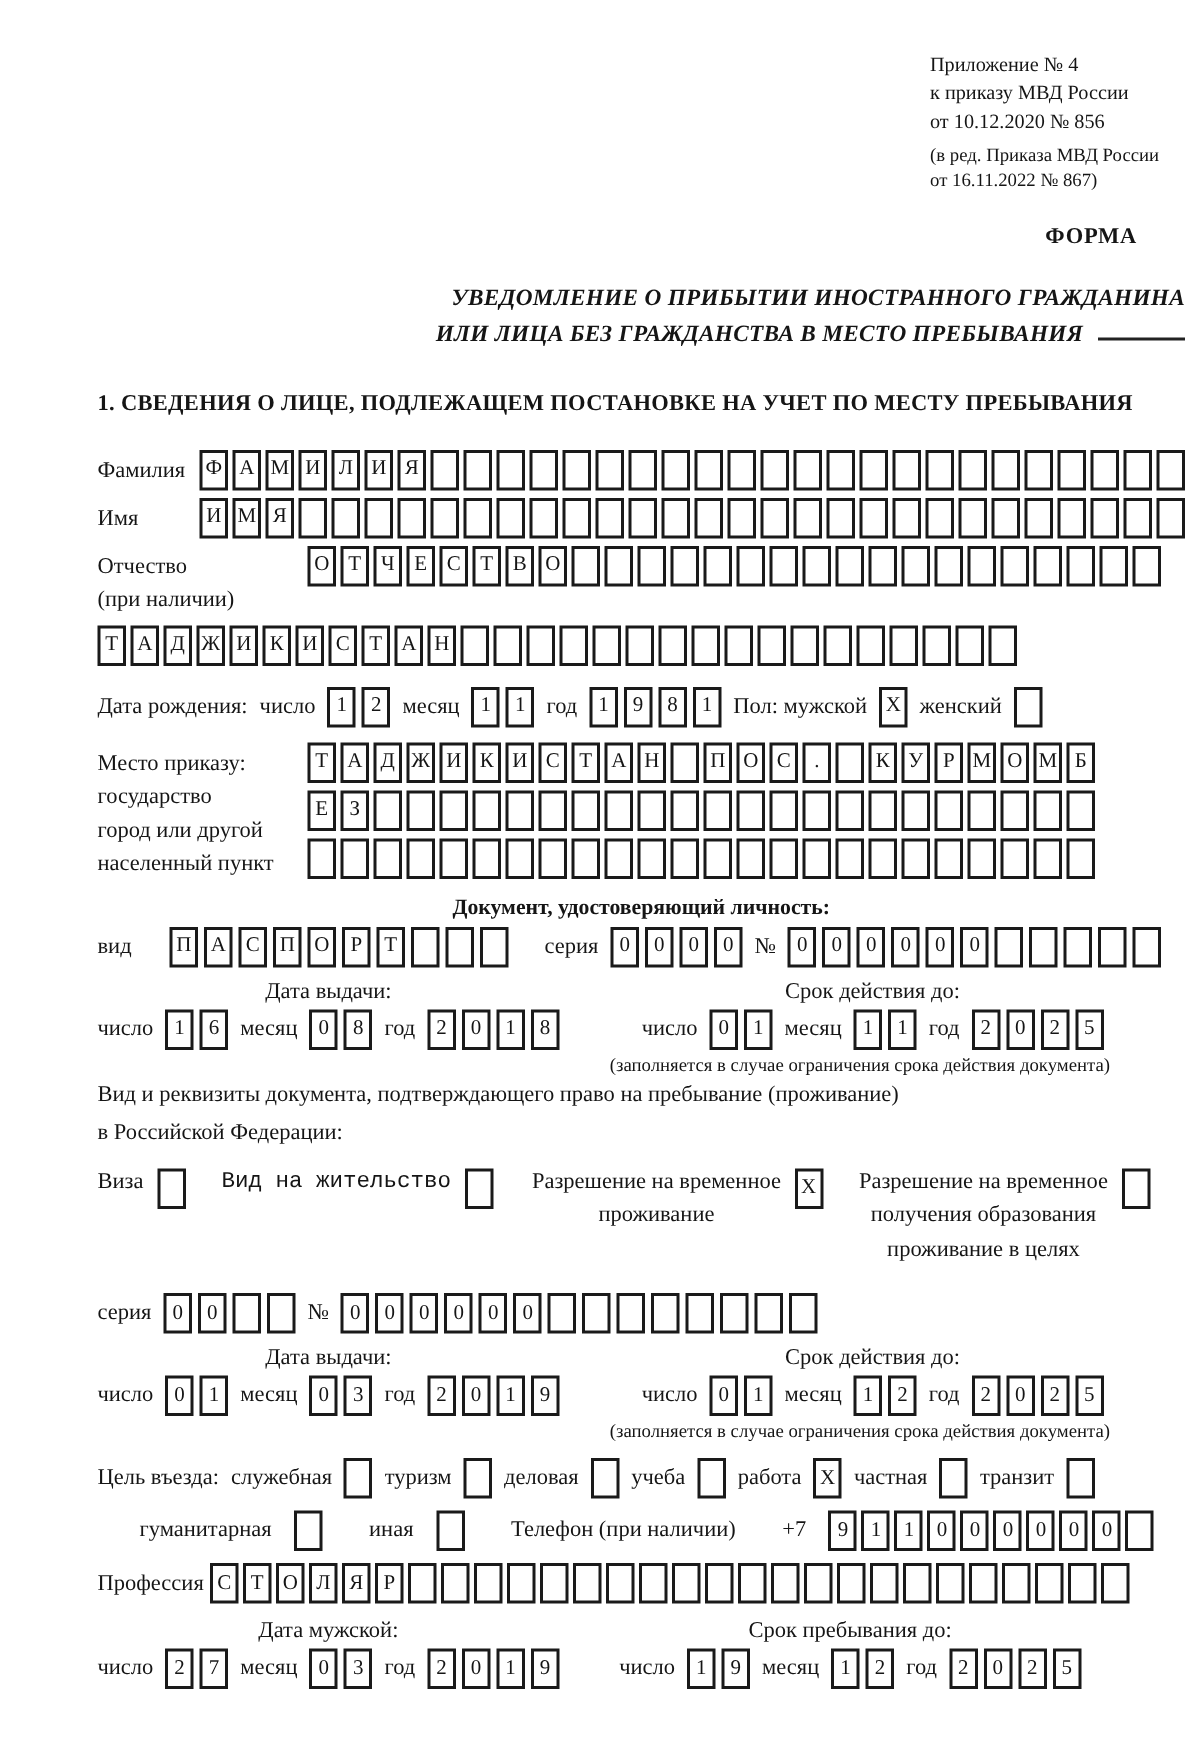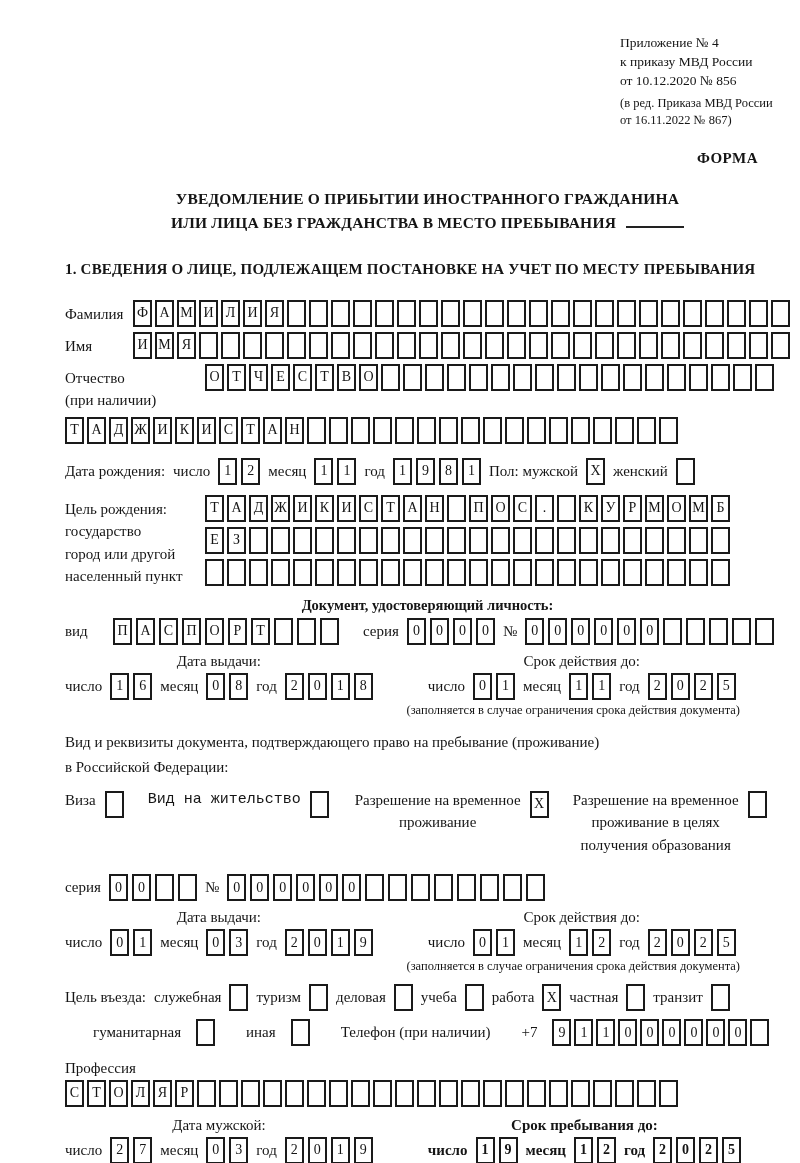--- a/index.html
+++ b/index.html
@@ -4,49 +4,49 @@
 <style>
   html,body{margin:0;padding:0;background:#fff;}
   body{width:800px;font-family:"Liberation Serif","DejaVu Serif",serif;color:#151515;}
   .page{width:800px;min-height:1163px;box-sizing:border-box;padding:34px 10px 18px 65px;position:relative;}
 
   .annex{margin-left:555px;font-size:13.5px;line-height:1.4;}
   .annex .amend{margin-top:4px;font-size:12.5px;line-height:1.4;}
 
   .forma{margin-top:20px;text-align:right;padding-right:32px;font-weight:bold;font-size:15px;letter-spacing:.5px;}
 
-  .title{margin-top:20px;text-align:center;font-weight:bold;font-size:15.5px;line-height:1.55;letter-spacing:.2px;}
+  .title{margin-top:20px;text-align:right;font-weight:bold;font-size:15.5px;line-height:1.55;letter-spacing:.2px;font-style:italic;}
   .tunder{display:inline-block;width:58px;border-bottom:2px solid #222;margin-left:10px;}
 
   .sect{margin-top:26px;font-weight:bold;font-size:15px;letter-spacing:.2px;}
 
   .crow{display:flex;align-items:flex-start;margin-top:5px;}
   .clabel{font-size:15px;line-height:1.5;padding-top:3px;flex:0 0 auto;}
   .w68{width:68px;}
   .w115{width:115px;}
   .w140{width:140px;}
   .w75{width:75px;}
   .cells{display:flex;gap:3px;flex:0 0 auto;}
   .cell{width:15px;height:23px;border:2px solid #1a1a1a;display:flex;align-items:center;justify-content:center;font-size:14px;background:#fff;flex:0 0 auto;}
   .rows .cells{margin-bottom:5px;}
 
   .dline{display:flex;align-items:center;gap:8px;font-size:15px;}
   .dline .cells{gap:4px;}
   .mt14{margin-top:14px;}
   .mt10{margin-top:10px;}
-  .mt8{margin-top:8px;flex-direction:column;}
+  .mt8{margin-top:8px;}
 
   .dochead{margin-top:6px;margin-bottom:4px;text-align:center;font-weight:bold;font-size:14.5px;}
 
   .dates{display:flex;margin-top:8px;}
   .dgroup{display:flex;flex-direction:column;}
   .dhead{text-align:center;font-size:15px;margin-bottom:3px;}
   .note{font-size:12.5px;text-align:right;padding-right:50px;margin-top:3px;}
 
-  .intro{font-size:15px;margin-top:12px;line-height:1.7;}
+  .intro{font-size:15px;line-height:1.7;}
 
   .options{display:flex;align-items:flex-start;margin-top:8px;font-size:15px;}
   .opt{display:flex;align-items:flex-start;gap:9px;}
   .optlabel{text-align:center;line-height:1.5;}
   .opt .cell{margin-top:2px;}
 
   .inlinerow{display:flex;align-items:center;font-size:15px;gap:8px;}
   .gap16{margin-left:16px;}
 </style>
 </head>
@@ -239,21 +239,21 @@
         <span class="cell">X</span>
       </span>
     <span>женский</span>
     <span class="cells">
         <span class="cell"></span>
       </span>
   </div>
 
   <div class="crow mt10">
     <div class="clabel w140">
-      <div>Цель рождения:</div>
+      <div>Место приказу:</div>
       <div>государство</div>
       <div>город или другой</div>
       <div>населенный пункт</div>
     </div>
     <div class="rows">
       <div class="cells">
           <span class="cell">Т</span>
           <span class="cell">А</span>
           <span class="cell">Д</span>
           <span class="cell">Ж</span>
@@ -443,22 +443,22 @@
         <div>Разрешение на временное</div>
         <div>проживание</div>
       </div>
       <span class="cells">
           <span class="cell">X</span>
         </span>
     </div>
     <div class="opt" style="margin-left:24px;">
       <div class="optlabel">
         <div>Разрешение на временное</div>
+        <div>получения образования</div>
         <div>проживание в целях</div>
-        <div>получения образования</div>
       </div>
       <span class="cells">
           <span class="cell"></span>
         </span>
     </div>
   </div>
 
   <div class="dline" style="margin-top:18px;">
     <span>серия</span>
     <span class="cells">
@@ -641,21 +641,21 @@
           </span>
         <span>год</span>
         <span class="cells">
             <span class="cell">2</span>
             <span class="cell">0</span>
             <span class="cell">1</span>
             <span class="cell">9</span>
           </span>
       </div>
     </div>
-    <div class="dgroup" style="margin-left:55px;font-weight:bold;">
+    <div class="dgroup" style="margin-left:40px;">
       <div class="dhead">Срок пребывания до:</div>
       <div class="dline">
         <span>число</span>
         <span class="cells">
             <span class="cell">1</span>
             <span class="cell">9</span>
           </span>
         <span>месяц</span>
         <span class="cells">
             <span class="cell">1</span>

